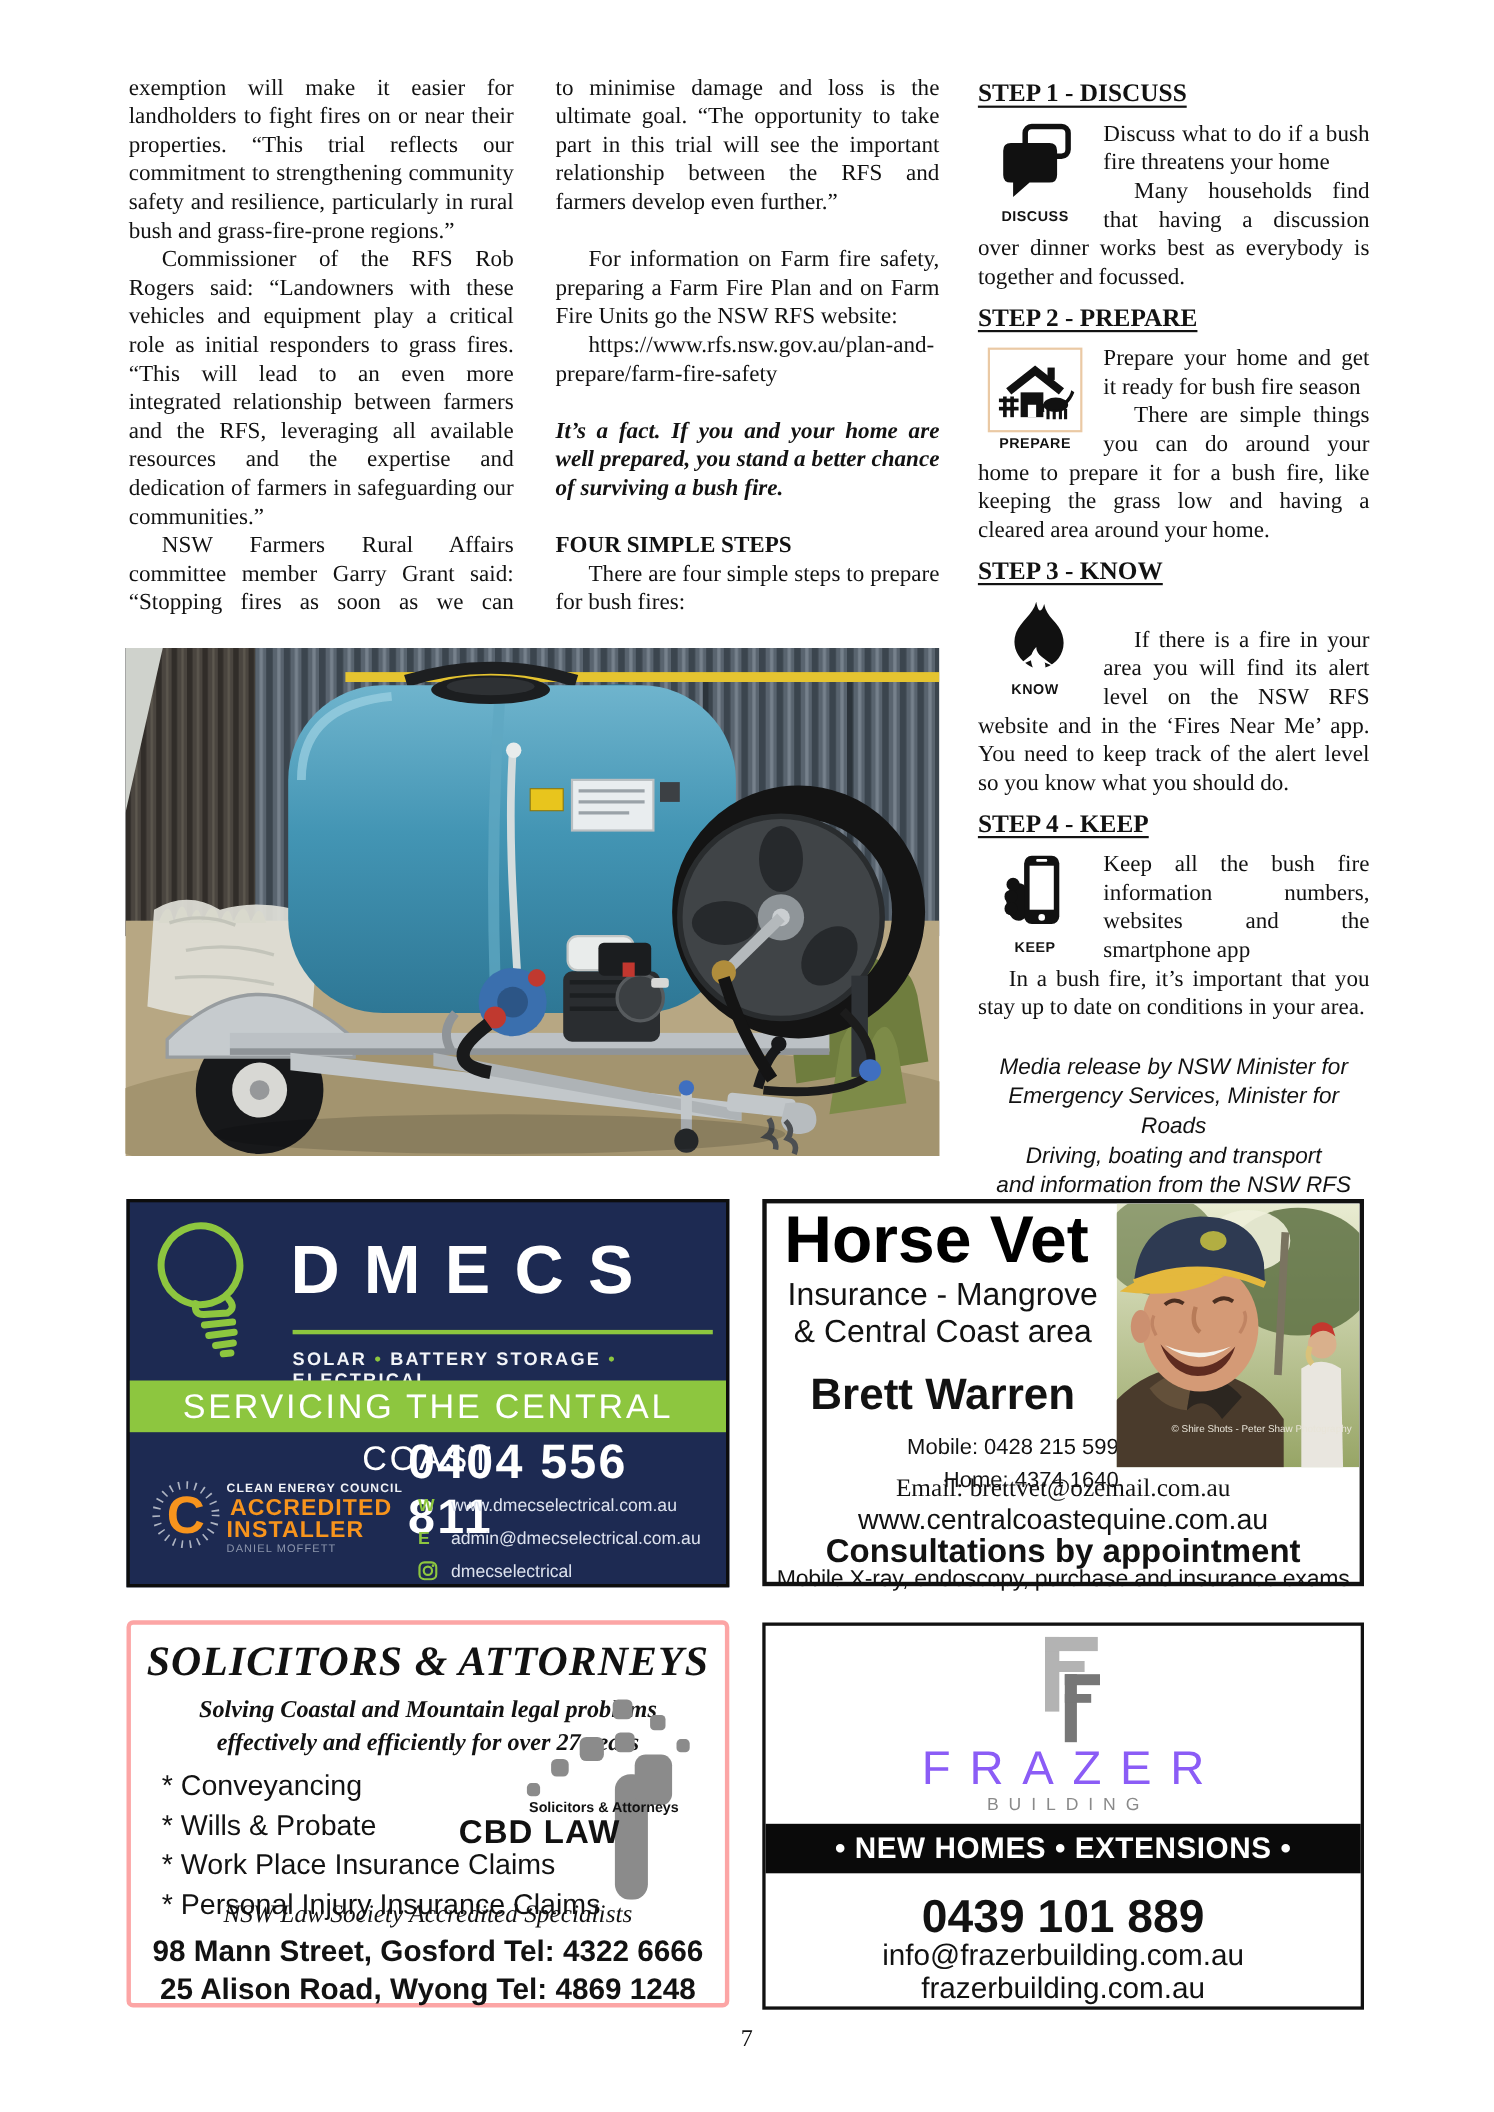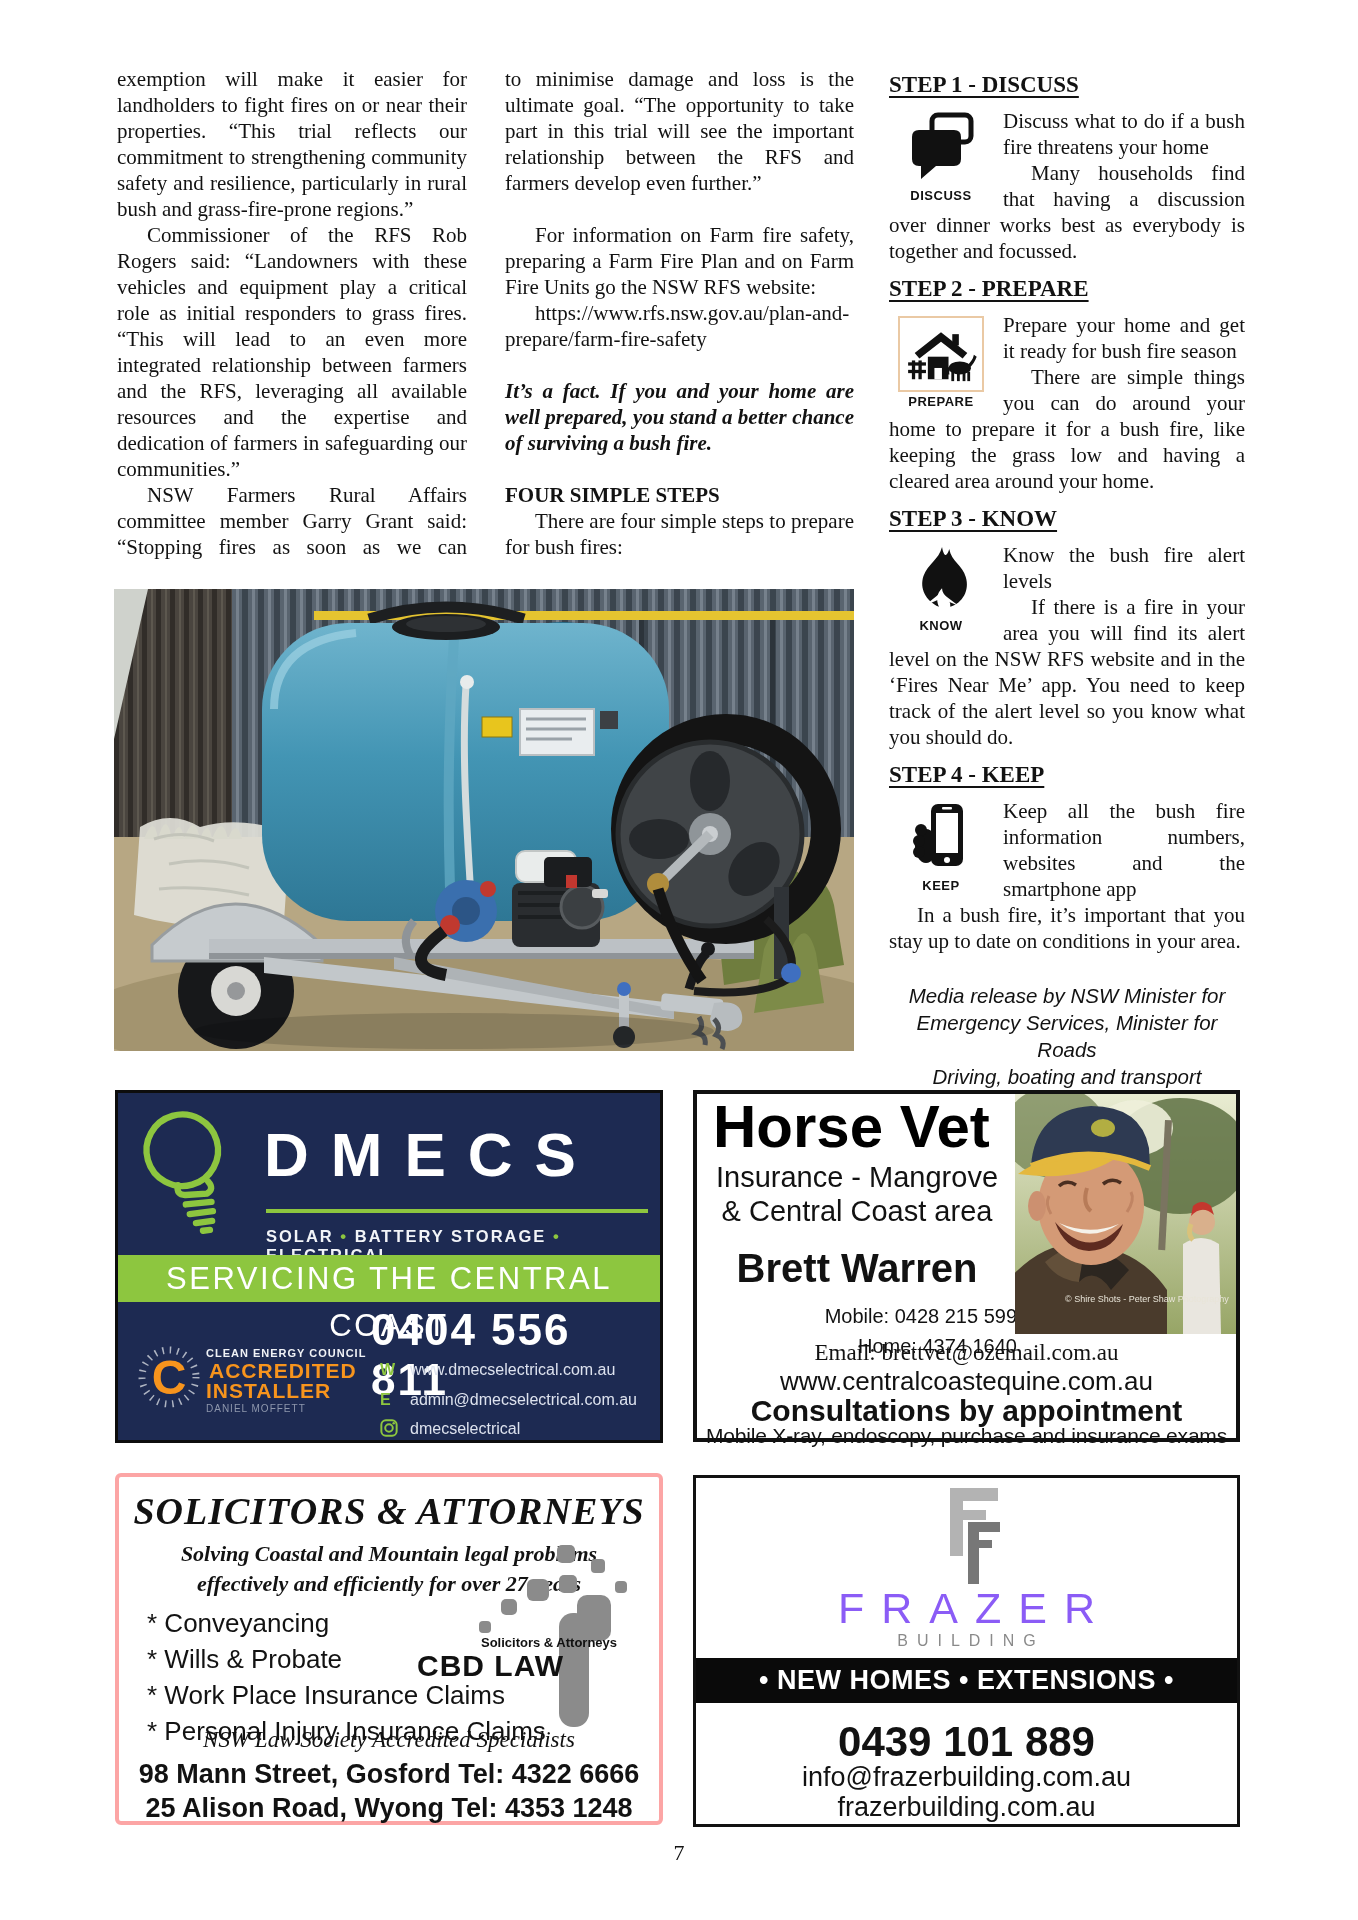--- a/index.html
+++ b/index.html
@@ -154,21 +154,21 @@
       <div class="step-body">
         <div class="step-icon">
           <span>
             <svg width="66" height="66" viewBox="0 0 64 64">
               <path d="M33 1 C30 13 19 18 15 29 C11 41 17 53 30 59 C27 52 28 46 33 41 C33 49 42 50 41 59 C53 55 60 43 56 30 C53 19 42 15 40 3 C38 10 35 12 33 1 Z" fill="#111"></path>
               <path d="M16 58 L32 45 L49 58 L32 51 Z" fill="#fff"></path>
             </svg>
           </span>
           <div class="lbl">KNOW</div>
         </div>
-        <p><span>Know the bush fire alert levels</span><br>
+        <p><br>
            <span class="cont">If there is a fire in your area you will find its alert level on the NSW RFS website and in the ‘Fires Near Me’ app. You need to keep track of the alert level so you know what you should do.</span></p>
       </div>
     </div>
 
     <div class="step">
       <div class="step-title">STEP 4 - KEEP</div>
       <div class="step-body">
         <div class="step-icon">
           <span>
             <svg width="56" height="70" viewBox="0 0 56 70">
@@ -416,21 +416,21 @@
           <rect x="148" y="8" width="18" height="18" rx="5"></rect>
           <rect x="206" y="44" width="12" height="12" rx="4"></rect>
           <rect x="70" y="84" width="12" height="12" rx="4"></rect>
         </g>
       </svg>
       <div class="abs cbd-small" style="left:72px;top:98px;">Solicitors &amp; Attorneys</div>
       <div class="abs cbd-main" style="left:8px;top:112px;">CBD LAW</div>
     </div>
     <div class="abs acc" style="left:0;top:250px;width:100%;">NSW Law Society Accredited Specialists</div>
     <div class="abs addr" style="left:0;top:282px;width:100%;">98 Mann Street, Gosford  Tel: 4322 6666</div>
-    <div class="abs addr" style="left:0;top:316px;width:100%;">25 Alison Road, Wyong Tel: 4353 1248</div>
+    <div class="abs addr" style="left:0;top:316px;width:100%;">25 Alison Road, Wyong Tel: 4869 1248</div>
   </div>
 
   <div class="ad frz sans" style="left:693px;top:1475px;width:547px;height:352px;">
     <span class="abs" style="left:232px;top:10px;">
       <svg width="86" height="96" viewBox="0 0 86 96">
         <g fill="#b3b3b3">
           <rect x="22" y="0" width="13" height="68"></rect>
           <rect x="22" y="0" width="48" height="13"></rect>
           <rect x="22" y="22" width="36" height="10"></rect>
         </g>

